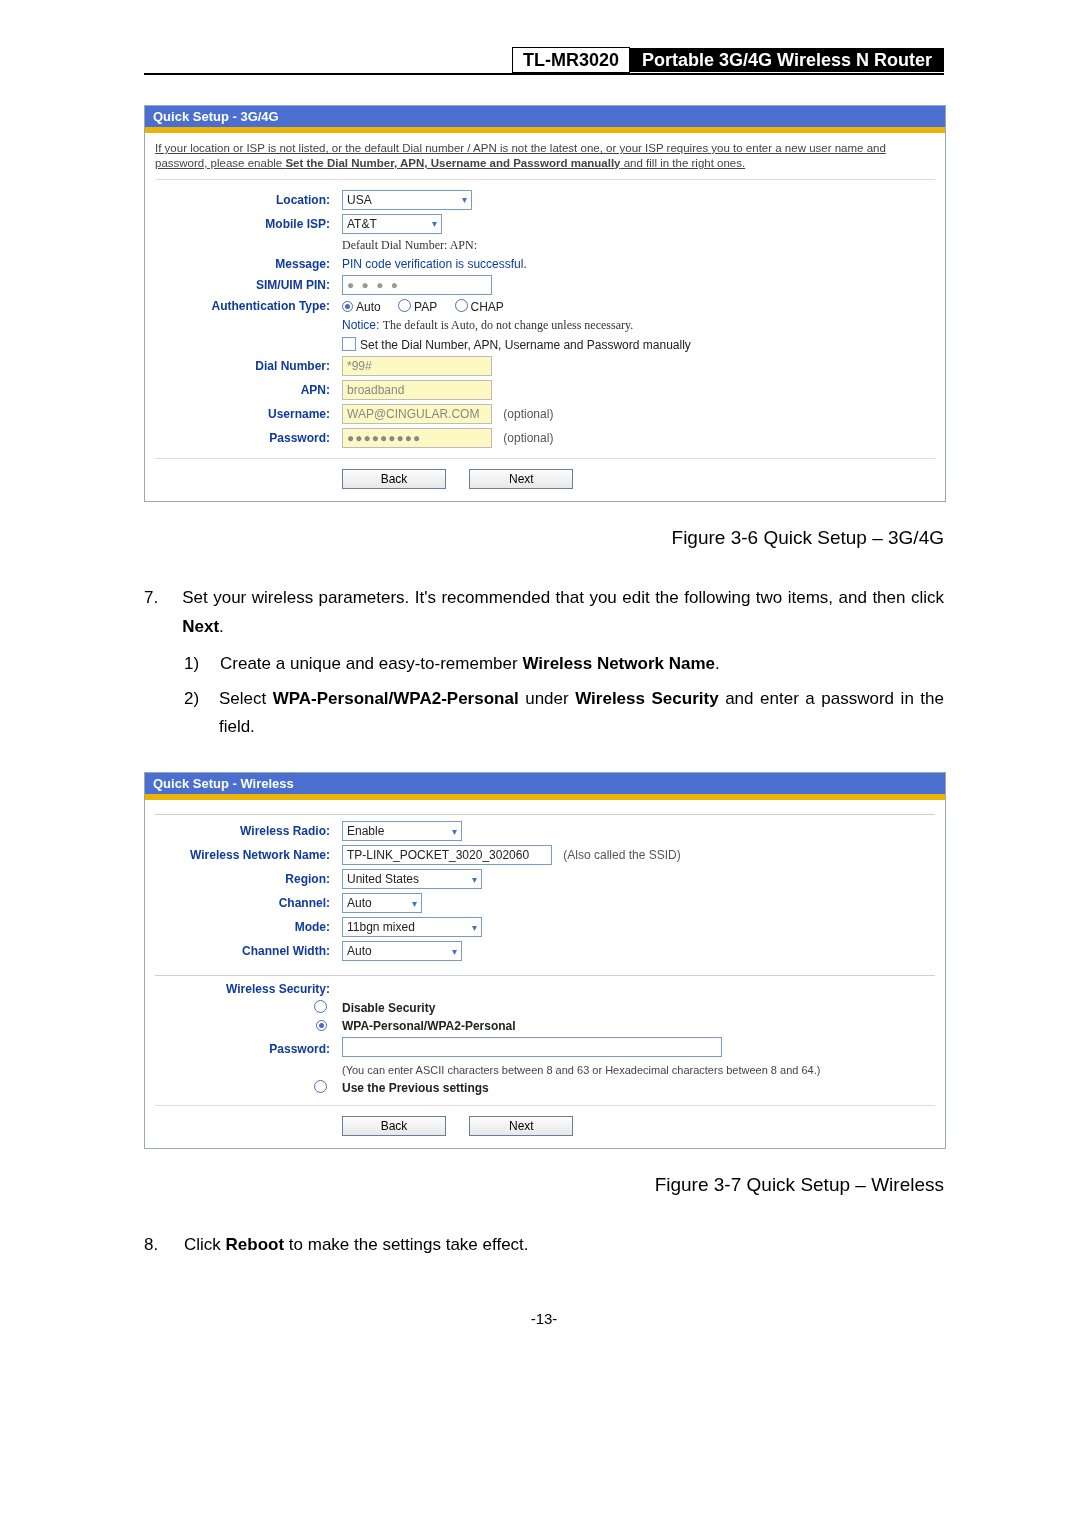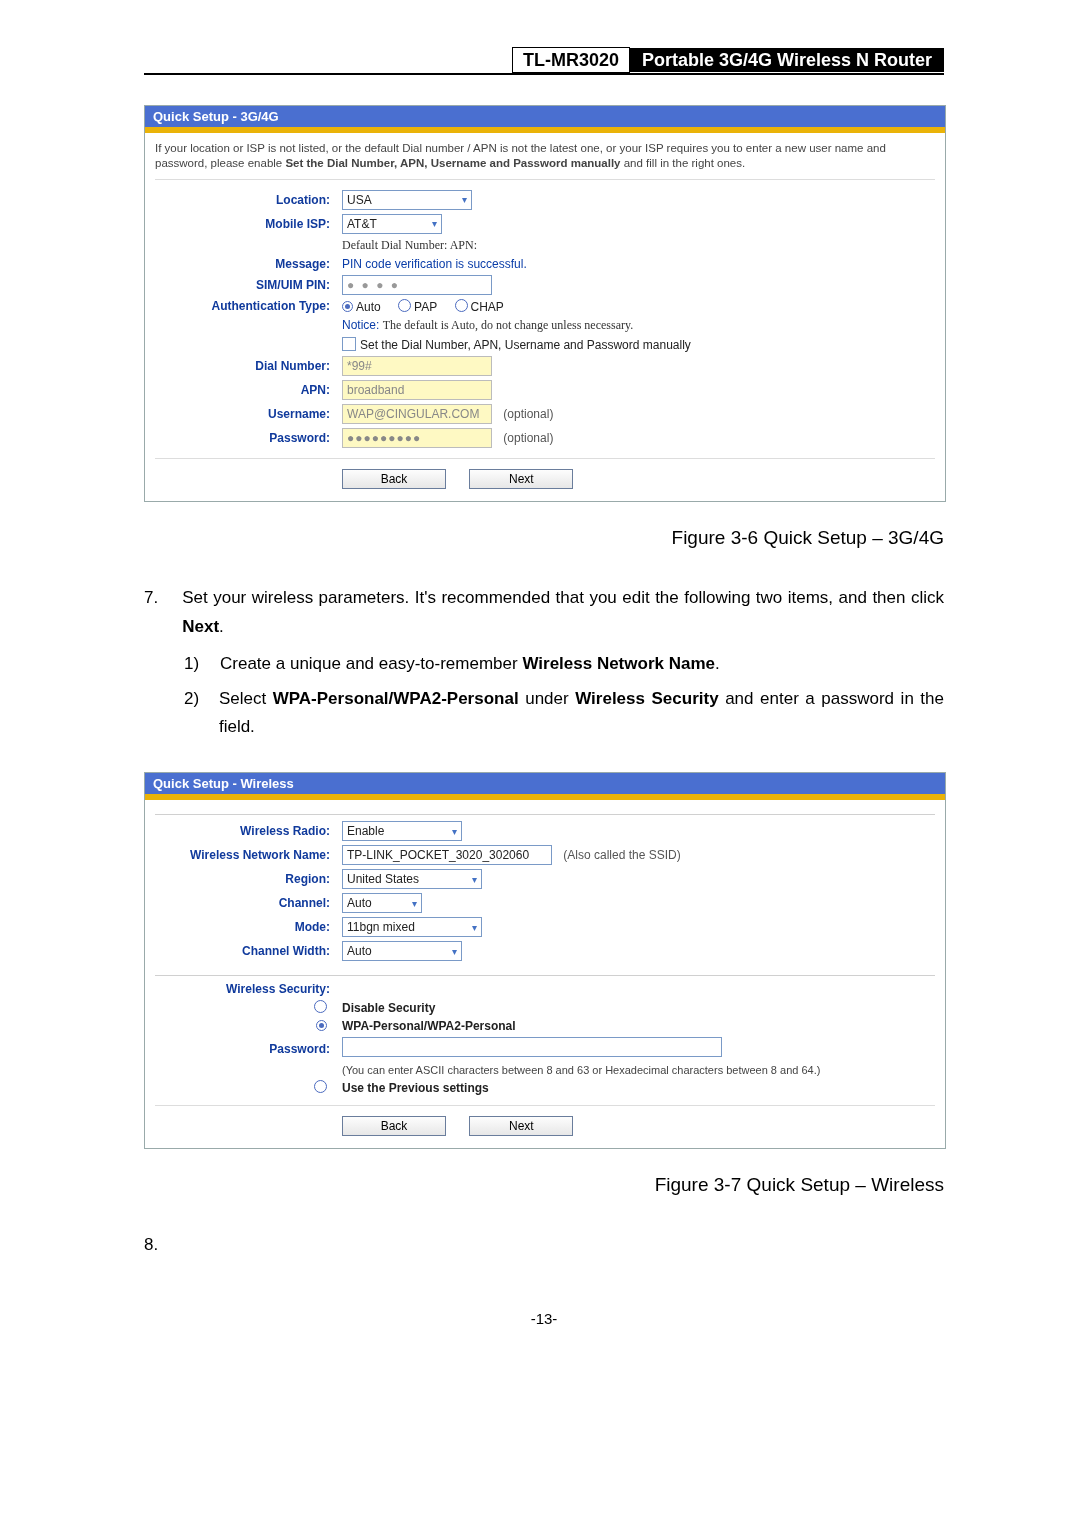--- a/index.html
+++ b/index.html
@@ -61,20 +61,21 @@
   .panel-body {
     padding: 8px 10px 12px 10px;
   }
   .intro-text {
     font-size: 11.5px;
     color: #444;
     line-height: 1.3;
     margin-bottom: 10px;
     border-bottom: 1px solid #ddd;
     padding-bottom: 8px;
+    text-decoration: underline;
   }
   .row {
     display: flex;
     align-items: center;
     margin: 4px 0;
   }
   .lab {
     width: 175px;
     text-align: right;
     color: #103a9c;
@@ -413,18 +414,21 @@
         <span class="btn">Next</span>
       </div>
     </div>
   </div>
 
   <div class="figcap">Figure 3-7    Quick Setup – Wireless</div>
 
   <div class="bodytext">
     <div class="numitem">
       <div class="num">8.</div>
+      <div>
+        <span>Click </span><span class="bold">Reboot</span><span> to make the settings take effect.</span>
+      </div>
     </div>
   </div>
 
   <div class="pagenum">-13-</div>
 
 </div>
 
 </body></html>

